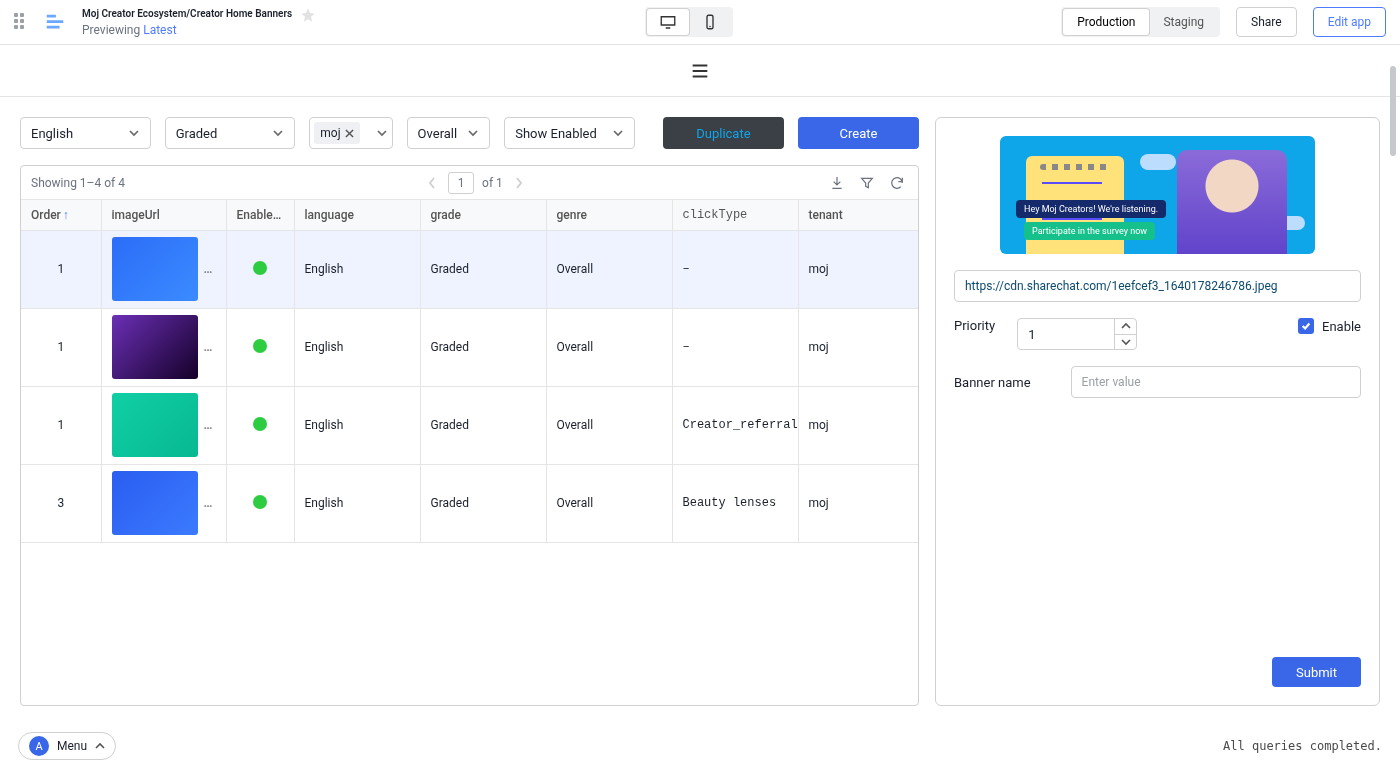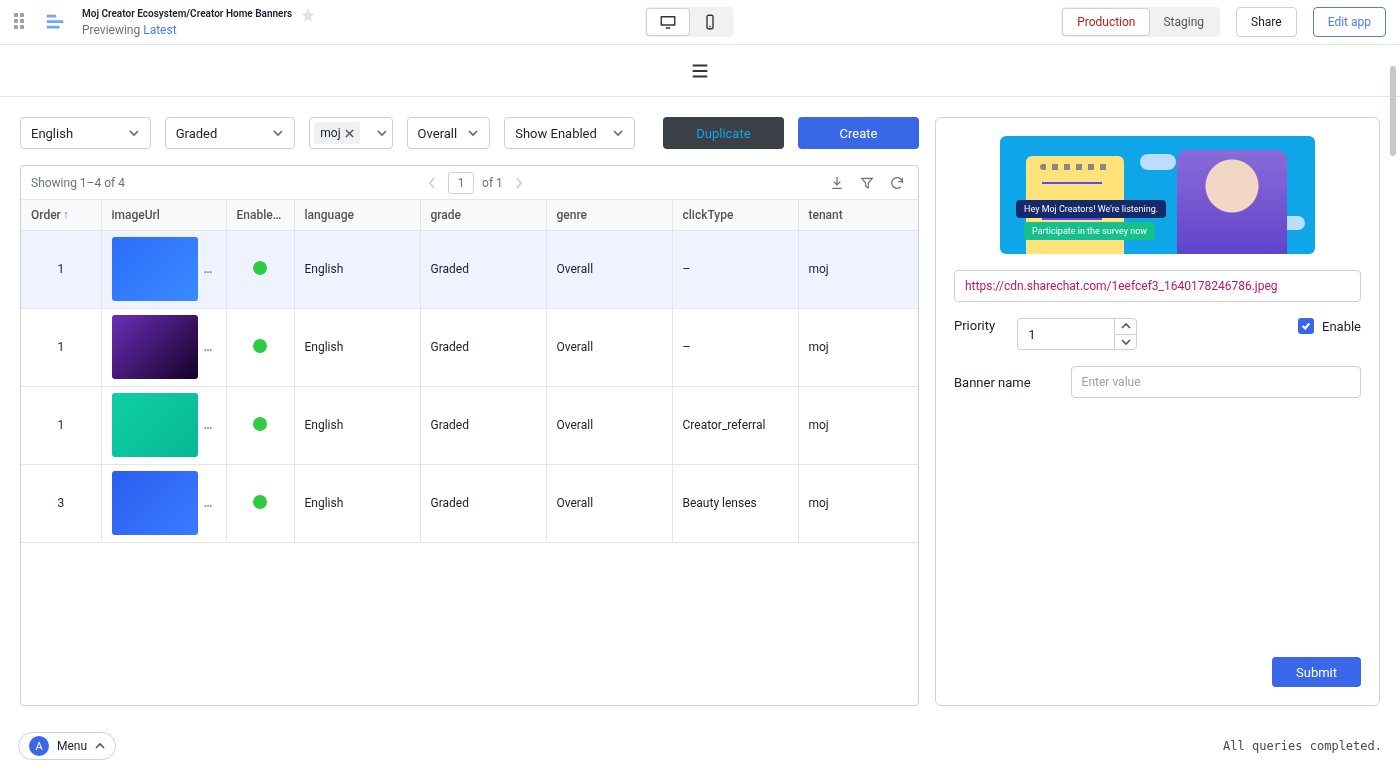--- a/index.html
+++ b/index.html
@@ -73,21 +73,21 @@
     height: 30px;
     font-size: 12px;
   }
   .env-btn {
     padding: 0 14px; height: 26px;
     display: flex; align-items: center;
     border-radius: 3px;
     cursor: pointer;
     color: #555;
   }
-  .env-btn.active { background: #fff; box-shadow: 0 0 0 1px #d0d0d0; color:#b91c1c; }
+  .env-btn.active { background: #fff; box-shadow: 0 0 0 1px #d0d0d0; color:#000000; }
 
   .top-btn {
     height: 30px;
     padding: 0 14px;
     border: 1px solid #d0d0d0;
     border-radius: 4px;
     background: #fff;
     font-size: 12px;
     display: flex; align-items: center;
     cursor: pointer;
@@ -223,21 +223,21 @@
   }
   .sort-arrow { color: #4f7cff; font-size: 12px; margin-left: 2px; }
   .grid td { height: 78px; }
   .grid tr.row-selected td { background: #eef3ff; }
   .col-order  { width: 80px; text-align: center; }
   .col-img    { width: 125px; }
   .col-enable { width: 68px;  }
   .col-lang   { width: 126px; }
   .col-grade  { width: 126px; }
   .col-genre  { width: 126px; }
-  .col-click  { width: 126px; }
+  .col-click  { width: 126px; font-family: Liberation Mono, monospace; }
   .col-tenant { width: 126px; }
 
   .thumb {
     width: 86px; height: 64px;
     border-radius: 3px;
     display: block;
   }
   .thumb-blue    { background: linear-gradient(135deg,#2b6df8,#3b8bff); }
   .thumb-purple  { background: linear-gradient(135deg,#6b2fb6,#150028); }
   .thumb-teal    { background: linear-gradient(135deg,#10cfa5,#07b893); }
@@ -313,21 +313,21 @@
   }
   .banner-preview .cloud.c1 { width: 36px; height: 16px; top: 18px; left: 140px; }
   .banner-preview .cloud.c2 { width: 30px; height: 14px; bottom: 24px; right: 10px; }
 
   .text-input, .num-input {
     height: 32px;
     border: 1px solid #d0d0d0;
     border-radius: 4px;
     padding: 0 10px;
     font-size: 12px;
-    color: #be185d;
+    color: #0c4a6e;
     display: flex; align-items: center;
     overflow: hidden; white-space: nowrap;
   }
   .url-input { width: 100%; }
 
   .priority-row { display: flex; align-items: flex-start; gap: 22px; }
   .priority-label { font-size: 13px; }
   .spinner {
     width: 120px; height: 32px;
     border: 1px solid #d0d0d0; border-radius: 4px;

